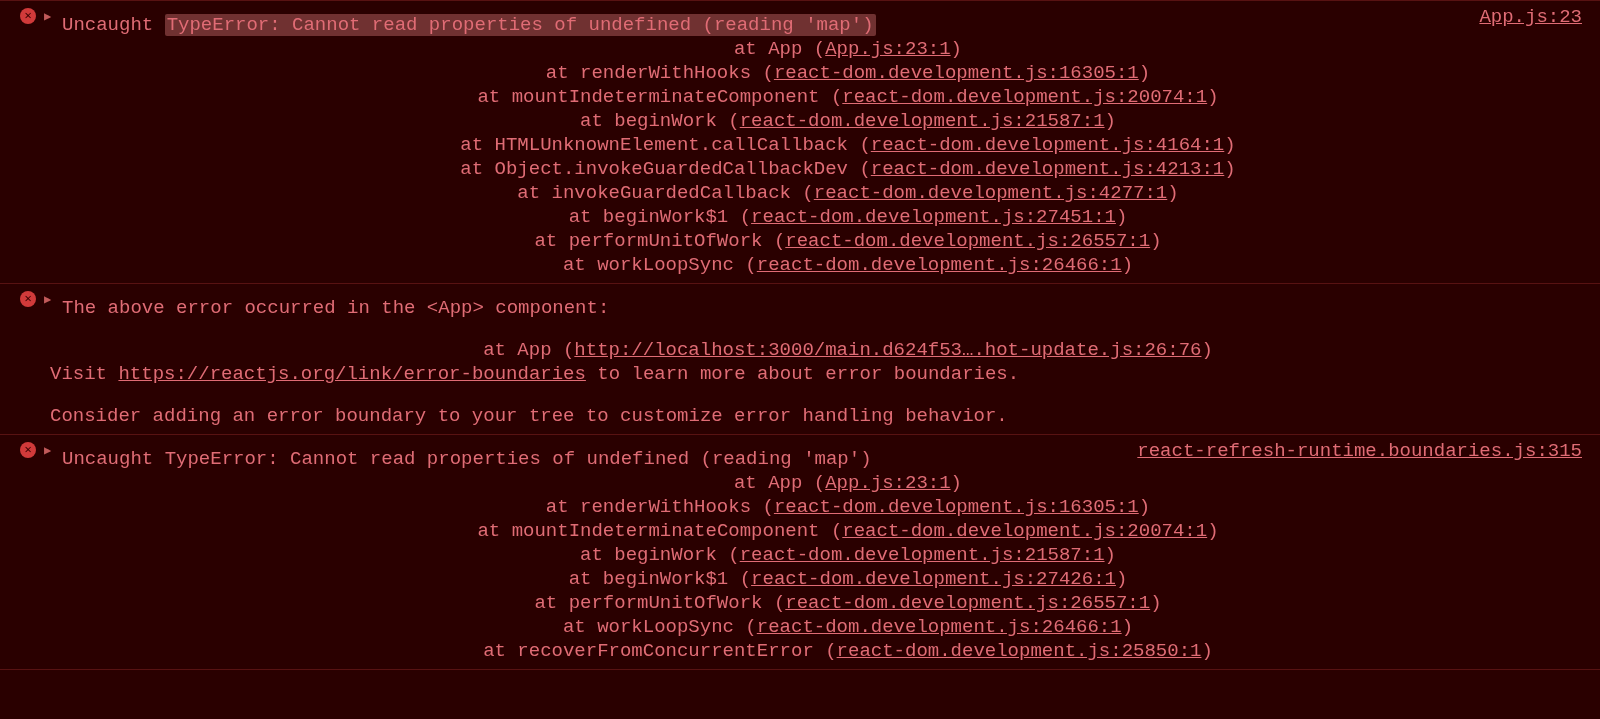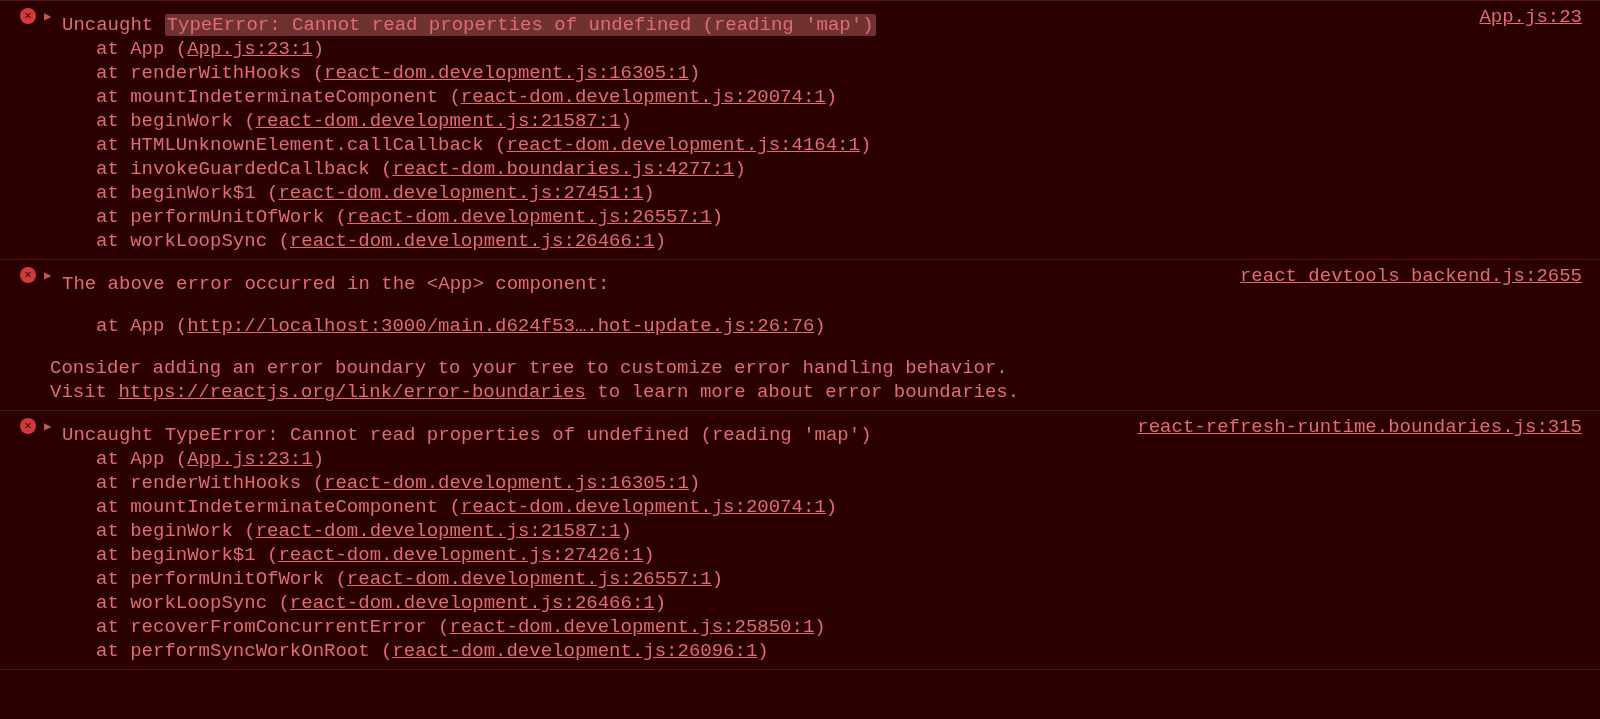--- a/index.html
+++ b/index.html
@@ -67,21 +67,21 @@
     font-size: 12px;
     font-weight: bold;
     line-height: 1;
   }
   .hl {
     background: rgba(170,90,90,0.55);
     border-radius: 2px;
     padding: 0 2px;
   }
   .link { text-decoration: underline; cursor: pointer; }
-  .stack { padding-left: 96px; line-height: 24px; }
+  .stack { padding-left: 96px; line-height: 24px; text-align: center; }
   .stack-line { white-space: pre; }
   .body-text { padding-left: 50px; line-height: 24px; white-space: pre-wrap; }
   .pad-top { padding-top: 18px; }
 </style>
 </head>
 <body>
 
 <div class="console">
 
   <div class="entry">
@@ -92,58 +92,57 @@
       <div class="chev-col">▶</div>
       <div class="msg-col"><span>Uncaught </span><span class="hl">TypeError: Cannot read properties of undefined (reading 'map')</span></div>
       <div class="src-col"><span class="link">App.js:23</span></div>
     </div>
     <div class="stack" id="stack-0">
         <div class="stack-line">at App (<span class="link">App.js:23:1</span>)</div>
         <div class="stack-line">at renderWithHooks (<span class="link">react-dom.development.js:16305:1</span>)</div>
         <div class="stack-line">at mountIndeterminateComponent (<span class="link">react-dom.development.js:20074:1</span>)</div>
         <div class="stack-line">at beginWork (<span class="link">react-dom.development.js:21587:1</span>)</div>
         <div class="stack-line">at HTMLUnknownElement.callCallback (<span class="link">react-dom.development.js:4164:1</span>)</div>
-        <div class="stack-line">at invokeGuardedCallback (<span class="link">react-dom.boundaries.js:4277:1</span>)</div>
+        <div class="stack-line">at Object.invokeGuardedCallbackDev (<span class="link">react-dom.development.js:4213:1</span>)</div>
+        <div class="stack-line">at invokeGuardedCallback (<span class="link">react-dom.development.js:4277:1</span>)</div>
         <div class="stack-line">at beginWork$1 (<span class="link">react-dom.development.js:27451:1</span>)</div>
         <div class="stack-line">at performUnitOfWork (<span class="link">react-dom.development.js:26557:1</span>)</div>
         <div class="stack-line">at workLoopSync (<span class="link">react-dom.development.js:26466:1</span>)</div>
       </div>
   </div>
 
   <div class="entry">
     <div class="row">
       <div class="icon-col">
         <span class="error-icon">✕</span>
       </div>
       <div class="chev-col">▶</div>
       <div class="msg-col"><span>The above error occurred in the &lt;App&gt; component:</span></div>
-      <div class="src-col"><span class="link">react_devtools_backend.js:2655</span></div>
     </div>
     <div class="stack pad-top" id="stack-1">
         <div class="stack-line">at App (<span class="link">http://localhost:3000/main.d624f53….hot-update.js:26:76</span>)</div>
       </div>
+    <div class="body-text"><span>Visit </span><span class="link">https://reactjs.org/link/error-boundaries</span><span> to learn more about error boundaries.</span></div>
     <div class="body-text pad-top"><span>Consider adding an error boundary to your tree to customize error handling behavior.</span></div>
-    <div class="body-text"><span>Visit </span><span class="link">https://reactjs.org/link/error-boundaries</span><span> to learn more about error boundaries.</span></div>
   </div>
 
   <div class="entry">
     <div class="row">
       <div class="icon-col">
         <span class="error-icon">✕</span>
       </div>
       <div class="chev-col">▶</div>
       <div class="msg-col"><span>Uncaught </span><span>TypeError: Cannot read properties of undefined (reading 'map')</span></div>
       <div class="src-col"><span class="link">react-refresh-runtime.boundaries.js:315</span></div>
     </div>
     <div class="stack" id="stack-2">
         <div class="stack-line">at App (<span class="link">App.js:23:1</span>)</div>
         <div class="stack-line">at renderWithHooks (<span class="link">react-dom.development.js:16305:1</span>)</div>
         <div class="stack-line">at mountIndeterminateComponent (<span class="link">react-dom.development.js:20074:1</span>)</div>
         <div class="stack-line">at beginWork (<span class="link">react-dom.development.js:21587:1</span>)</div>
         <div class="stack-line">at beginWork$1 (<span class="link">react-dom.development.js:27426:1</span>)</div>
         <div class="stack-line">at performUnitOfWork (<span class="link">react-dom.development.js:26557:1</span>)</div>
         <div class="stack-line">at workLoopSync (<span class="link">react-dom.development.js:26466:1</span>)</div>
         <div class="stack-line">at recoverFromConcurrentError (<span class="link">react-dom.development.js:25850:1</span>)</div>
-        <div class="stack-line">at performSyncWorkOnRoot (<span class="link">react-dom.development.js:26096:1</span>)</div>
       </div>
   </div>
 
 </div>
 
 </body></html>

